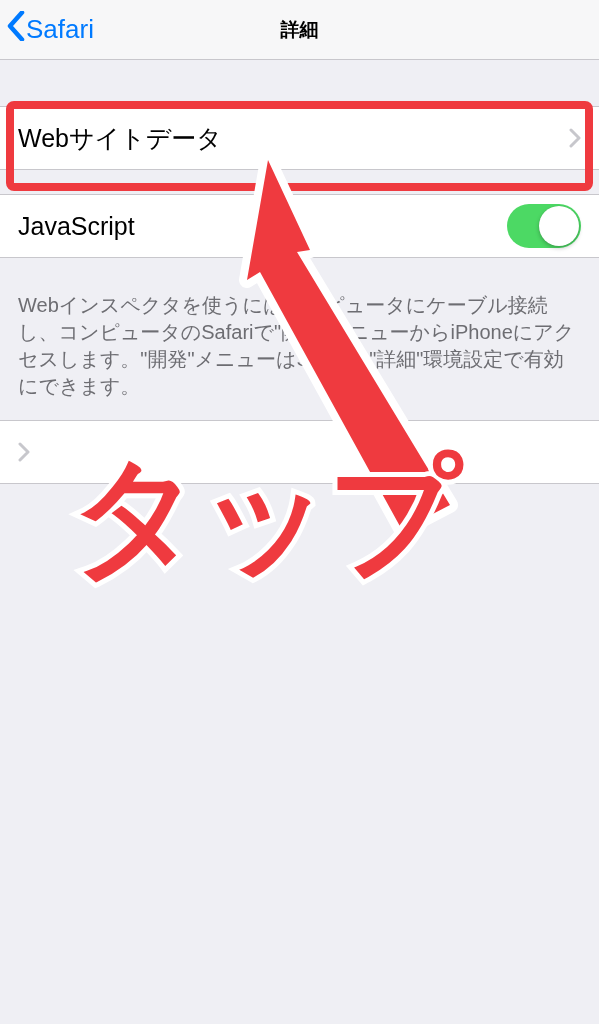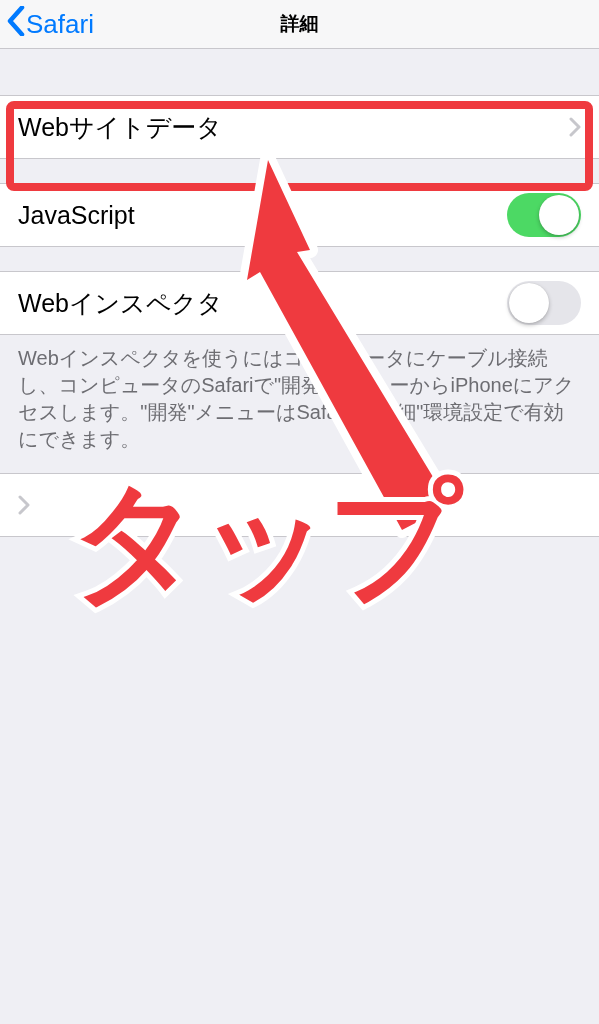--- a/index.html
+++ b/index.html
@@ -6,21 +6,21 @@
   html, body { width: 599px; height: 1024px; overflow: hidden; }
   body {
     font-family: -apple-system, "Helvetica Neue", Arial, sans-serif;
     background: #efeff4;
     color: #000;
     position: relative;
   }
 
   
   .navbar {
-    height: 49px;
+    height: 60px;
     background: #f7f7f8;
     border-bottom: 1px solid #c8c7cc;
     display: flex;
     align-items: center;
     position: relative;
   }
   .navbar .back {
     display: flex;
     align-items: center;
     color: #007aff;
@@ -144,26 +144,20 @@
 <div class="group">
   <div class="cell">
     <span>JavaScript</span>
     <div class="toggle on">
       <div class="knob"></div>
     </div>
   </div>
 </div>
 
 <div class="group">
-  <div class="cell">
-    <span>Webインスペクタ</span>
-    <div class="toggle off">
-      <div class="knob"></div>
-    </div>
-  </div>
   <div class="footer">Webインスペクタを使うにはコンピュータにケーブル接続し、コンピュータのSafariで"開発"メニューからiPhoneにアクセスします。"開発"メニューはSafariの"詳細"環境設定で有効にできます。</div>
 </div>
 
 <div class="group tight">
   <div class="cell">
     <span class="chevron">
       <svg viewBox="0 0 12 20">
           <polyline points="2,2 10,10 2,18" fill="none" stroke="#c7c7cc" stroke-width="3" stroke-linecap="round" stroke-linejoin="round"></polyline>
         </svg>
     </span>
@@ -172,15 +166,15 @@
 
 <div class="highlight-box" style="left:6px; top:101px; width:587px; height:90px;"></div>
 
 <svg class="annotation-svg" viewBox="0 0 599 1024">
 
   <path d="M268 160 L310 250 L297 252 L450 505 L402 530 L260 272 L247 280 Z" fill="#ef3a3f" stroke="#ffffff" stroke-width="16" stroke-linejoin="round"></path>
 
   <path d="M268 160 L310 250 L297 252 L450 505 L402 530 L260 272 L247 280 Z" fill="#ef3a3f"></path>
 </svg>
 
-<div class="annotation-text" style="left:70px; top:476px;">
+<div class="annotation-text" style="left:70px; top:451px;">
   <span>タップ</span>
 </div>
 
 </body></html>

